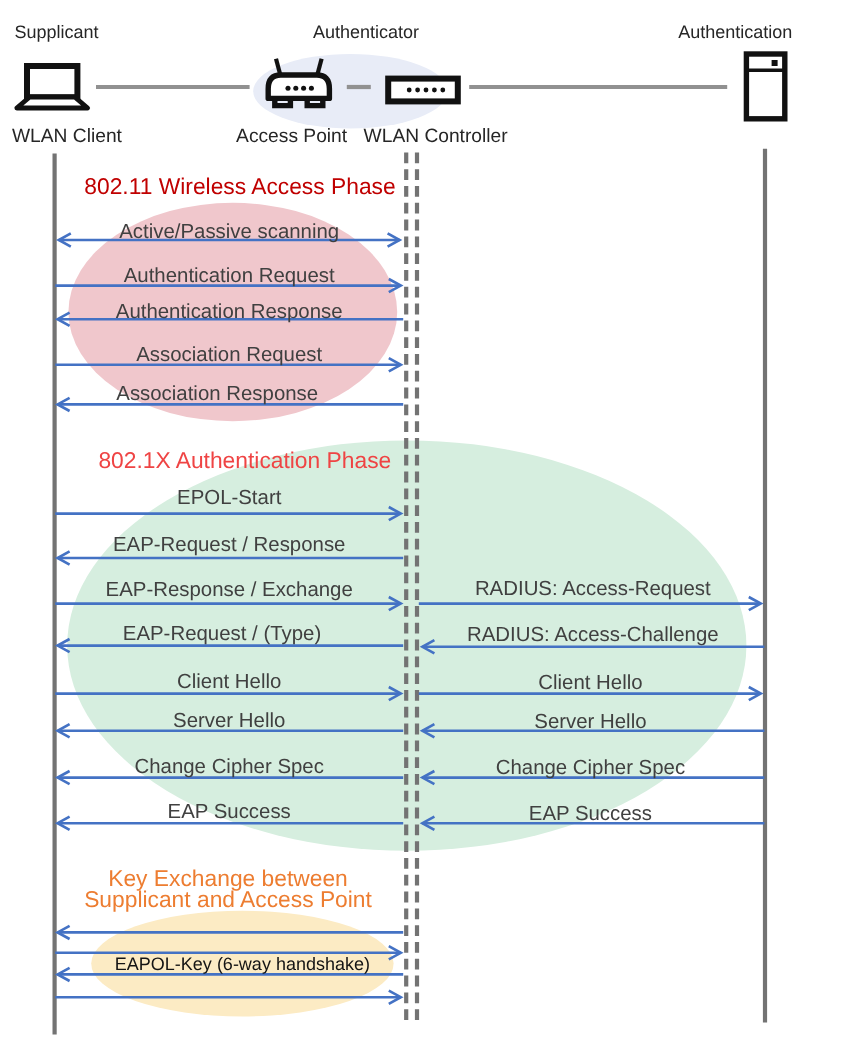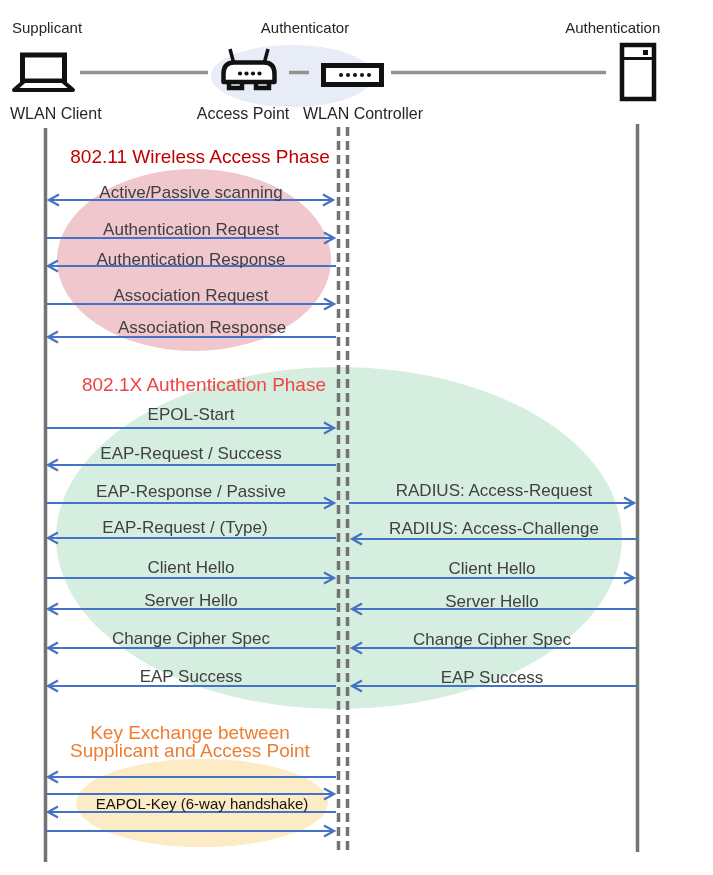--- a/index.html
+++ b/index.html
@@ -125,25 +125,25 @@
 
   <div class="txt phase phase-red" style="left:200px;top:146px">802.11 Wireless Access Phase</div>
   <div class="txt phase phase-green" style="left:204px;top:374px">802.1X Authentication Phase</div>
   <div class="txt phase phase-orange" style="left:190px;top:740px">Supplicant and Access Point</div>
   <div class="txt phase phase-orange" style="left:190px;top:722px">Key Exchange between</div>
 
   <div class="txt msg" style="left:191px;top:183px">Active/Passive scanning</div>
   <div class="txt msg" style="left:191px;top:220px">Authentication Request</div>
   <div class="txt msg" style="left:191px;top:250px">Authentication Response</div>
   <div class="txt msg" style="left:191px;top:286px">Association Request</div>
-  <div class="txt msg" style="left:202px;top:318px">Association Response</div>
+  <div class="txt msg" style="left:181px;top:318px">Association Response</div>
 
   <div class="txt msg" style="left:191px;top:405px">EPOL-Start</div>
-  <div class="txt msg" style="left:191px;top:444px">EAP-Request / Success</div>
-  <div class="txt msg" style="left:191px;top:482px">EAP-Response / Passive</div>
+  <div class="txt msg" style="left:191px;top:444px">EAP-Request / Response</div>
+  <div class="txt msg" style="left:191px;top:482px">EAP-Response / Exchange</div>
   <div class="txt msg" style="left:185px;top:518px">EAP-Request / (Type)</div>
   <div class="txt msg" style="left:191px;top:558px">Client Hello</div>
   <div class="txt msg" style="left:191px;top:591px">Server Hello</div>
   <div class="txt msg" style="left:191px;top:629px">Change Cipher Spec</div>
   <div class="txt msg" style="left:191px;top:667px">EAP Success</div>
 
   <div class="txt msg" style="left:494px;top:519px">RADIUS: Access-Challenge</div>
   <div class="txt msg" style="left:494px;top:481px">RADIUS: Access-Request</div>
   <div class="txt msg" style="left:492px;top:559px">Client Hello</div>
   <div class="txt msg" style="left:492px;top:592px">Server Hello</div>

